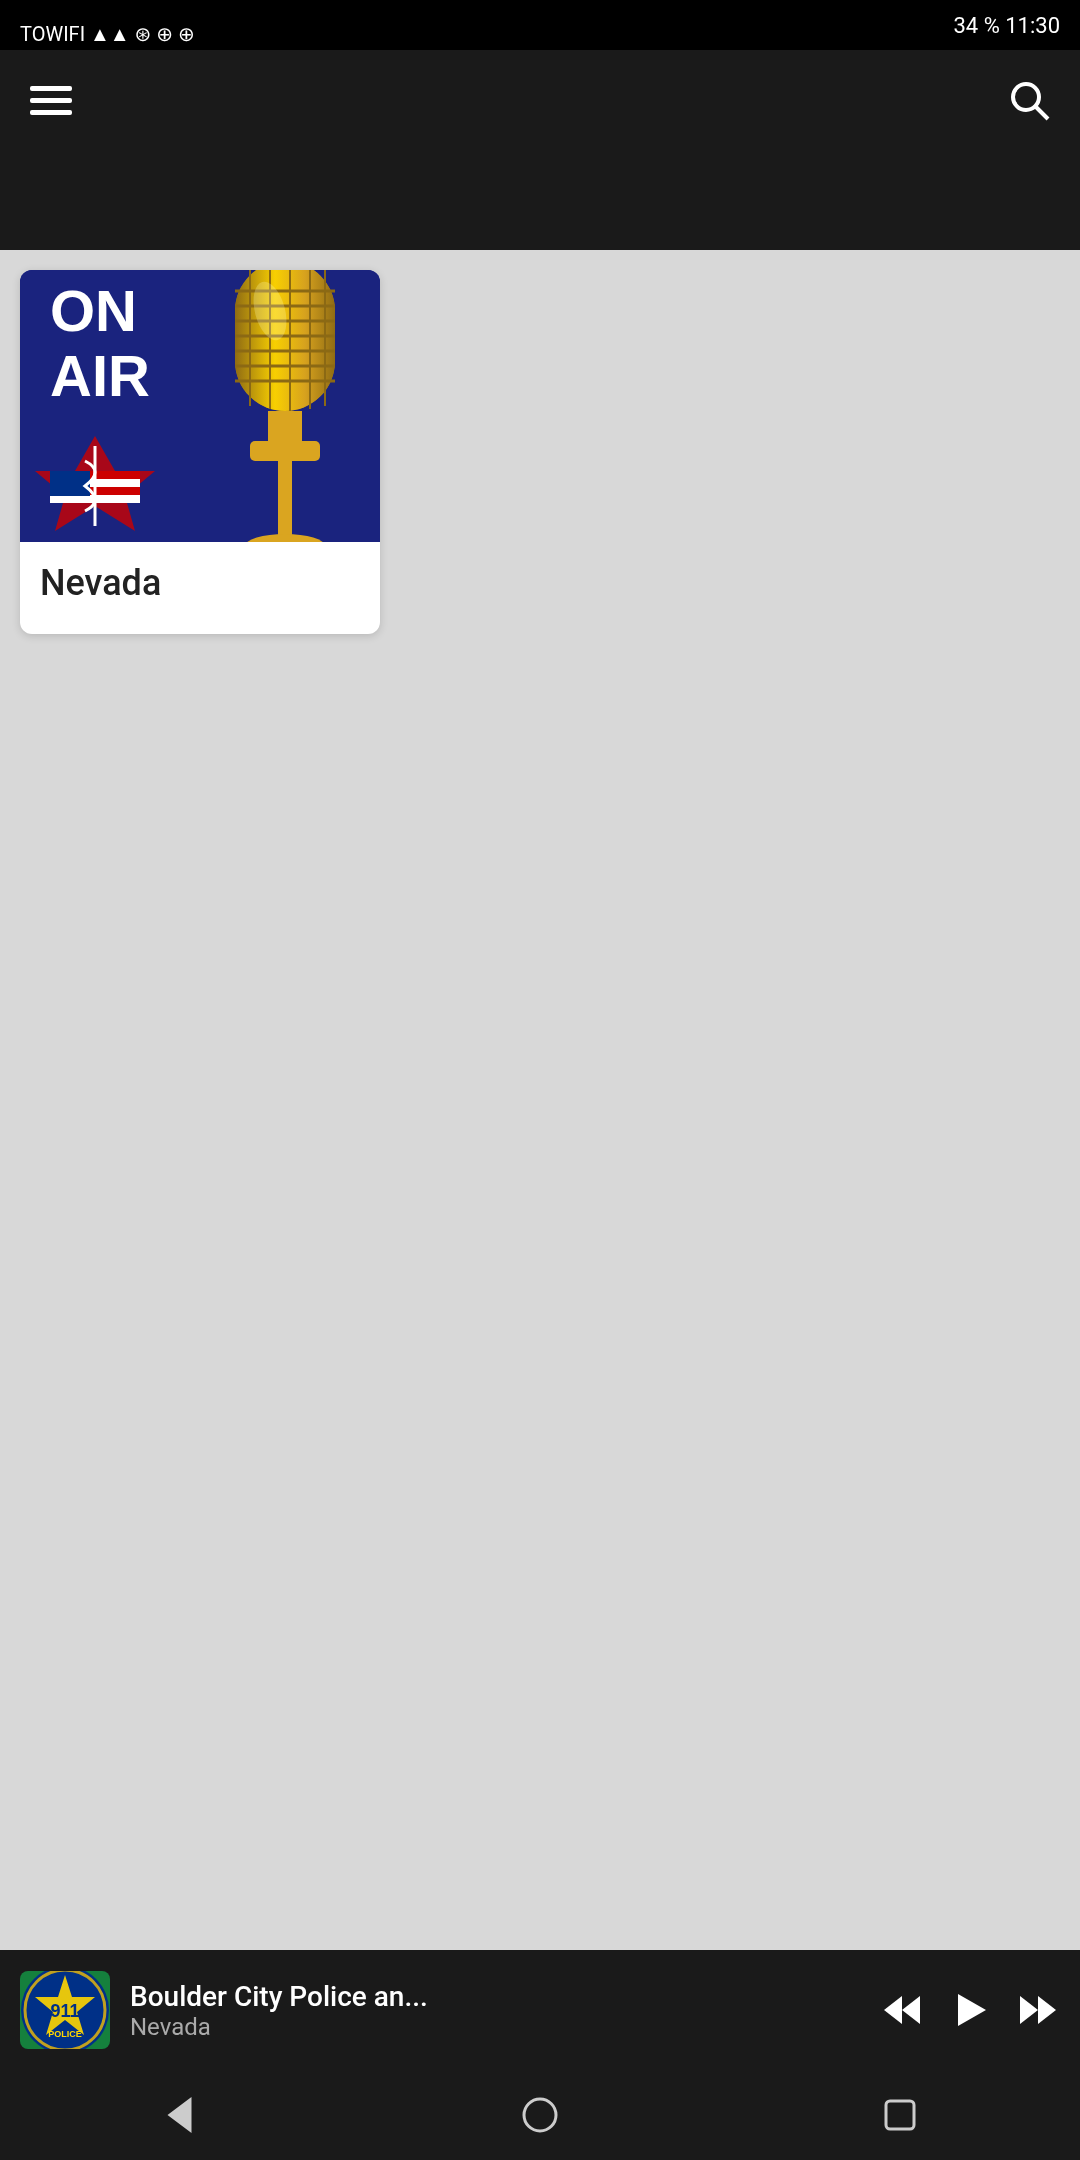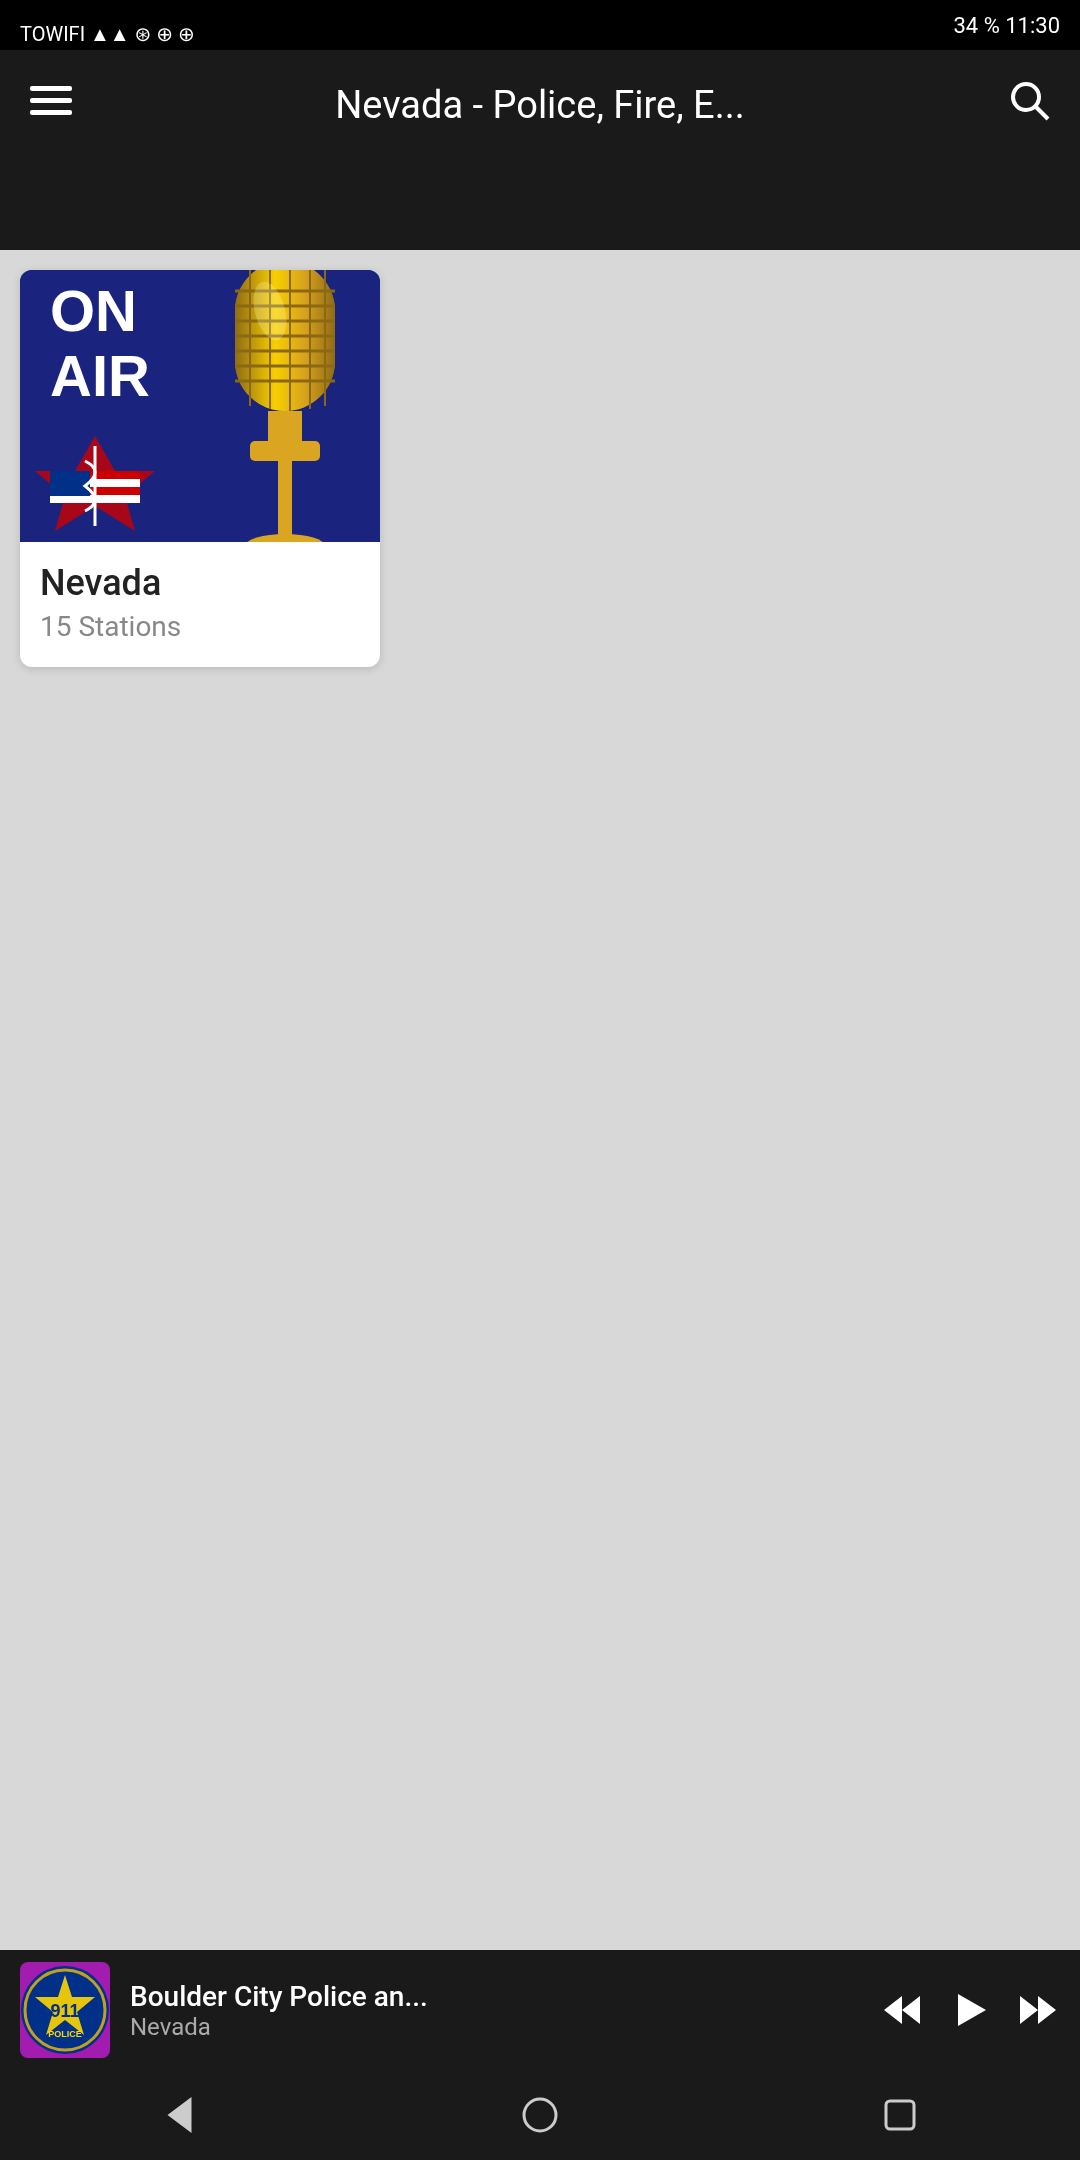--- a/index.html
+++ b/index.html
@@ -156,23 +156,23 @@
       background: #1a1a1a;
       height: 120px;
       display: flex;
       align-items: center;
       padding: 0 20px;
       gap: 20px;
       flex-shrink: 0;
     }
     .player-logo {
       width: 90px;
-      height: 96px;
+      height: 78px;
       border-radius: 8px;
-      background: #a21caf;
+      background: #15803d;
       display: flex;
       align-items: center;
       justify-content: flex-start;
       flex-shrink: 0;
       overflow: hidden;
     }
     .player-info {
       flex: 1;
       display: flex;
       flex-direction: column;
@@ -232,21 +232,20 @@
 </div>
 
 <div class="app-bar">
   <span class="hamburger-icon">
     <svg width="42" height="42" viewBox="0 0 42 42" fill="white">
       <rect y="7" width="42" height="5" rx="2"></rect>
       <rect y="19" width="42" height="5" rx="2"></rect>
       <rect y="31" width="42" height="5" rx="2"></rect>
     </svg>
   </span>
-  <span class="app-bar-title">Nevada - Police, Fire, E...</span>
   <span class="search-icon">
     <svg width="42" height="42" viewBox="0 0 42 42" fill="none" stroke="white" stroke-width="4">
       <circle cx="18" cy="18" r="13"></circle>
       <line x1="28" y1="28" x2="40" y2="40"></line>
     </svg>
   </span>
 </div>
 
 <div class="tab-bar">
 </div>
@@ -310,21 +309,20 @@
               <stop offset="40%" stop-color="#FFD700"></stop>
               <stop offset="70%" stop-color="#DAA520"></stop>
               <stop offset="100%" stop-color="#8B6914"></stop>
             </linearGradient>
           </defs>
         </g>
       </svg>
     </div>
     <div class="card-info">
       <div class="card-name">Nevada</div>
-      <div class="card-subtitle">15 Stations</div>
     </div>
   </div>
 </div>
 
 <div class="bottom-player">
   <div class="player-logo">
 
     <svg width="90" height="90" viewBox="0 0 90 90" xmlns="http://www.w3.org/2000/svg">
       <circle cx="45" cy="45" r="44" fill="#003087"></circle>
       <circle cx="45" cy="45" r="40" fill="#003087" stroke="#c0a020" stroke-width="3"></circle>

